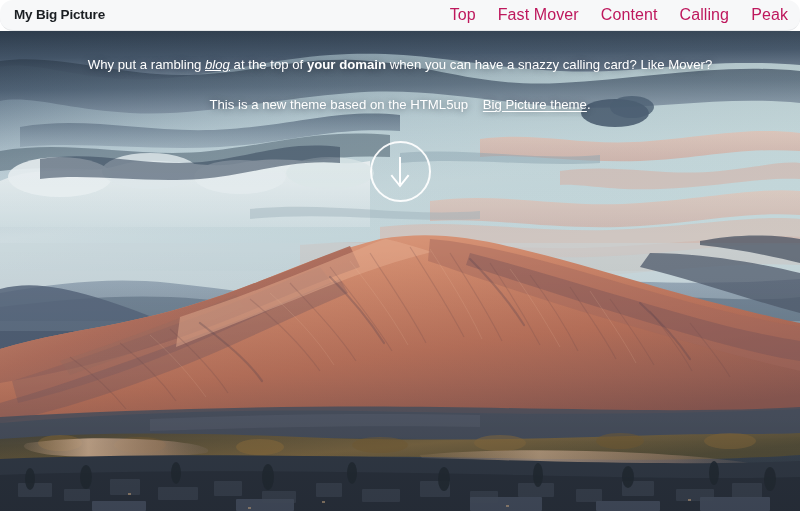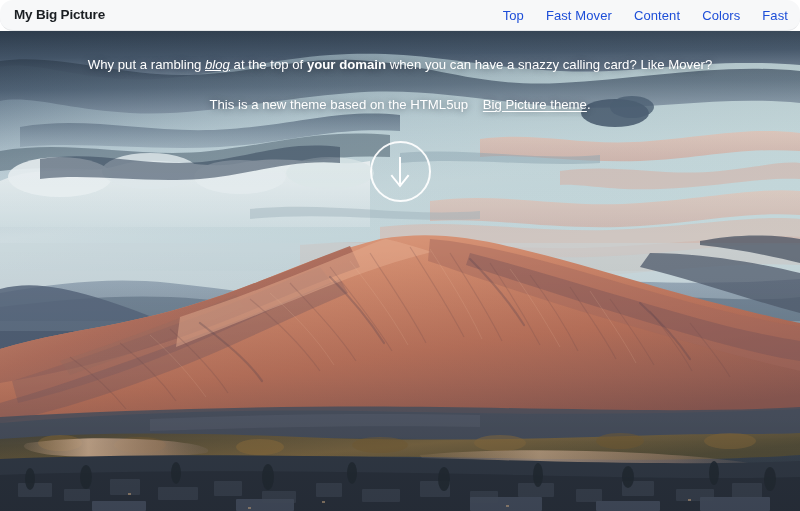--- a/index.html
+++ b/index.html
@@ -47,22 +47,22 @@
   }
 
   .nav {
     display: flex;
     align-items: center;
     gap: 22px;
     padding-right: 2px;
   }
 
   .nav-link {
-    font-size: 13px;
-    color: #1d4ed8;
+    font-size: 16px;
+    color: #be185d;
     letter-spacing: 0.1px;
     white-space: nowrap;
     line-height: 1;
     cursor: pointer;
     text-decoration: none;
   }
 
   
   .hero {
     position: absolute;
@@ -164,22 +164,22 @@
 
 <div id="page">
 
   <header class="site-header">
     <div class="brand">My Big Picture</div>
 
     <nav class="nav">
       <span class="nav-link">Top</span>
       <span class="nav-link">Fast Mover</span>
       <span class="nav-link">Content</span>
-      <span class="nav-link">Colors</span>
-      <span class="nav-link">Fast</span>
+      <span class="nav-link">Calling</span>
+      <span class="nav-link">Peak</span>
     </nav>
   </header>
 
   <section class="hero">
 
     <div class="hero-photo">
       <svg viewBox="0 0 800 480" preserveAspectRatio="none" aria-hidden="true">
         <defs>
 
           <linearGradient id="skyGrad" x1="0" y1="0" x2="0.35" y2="1">

